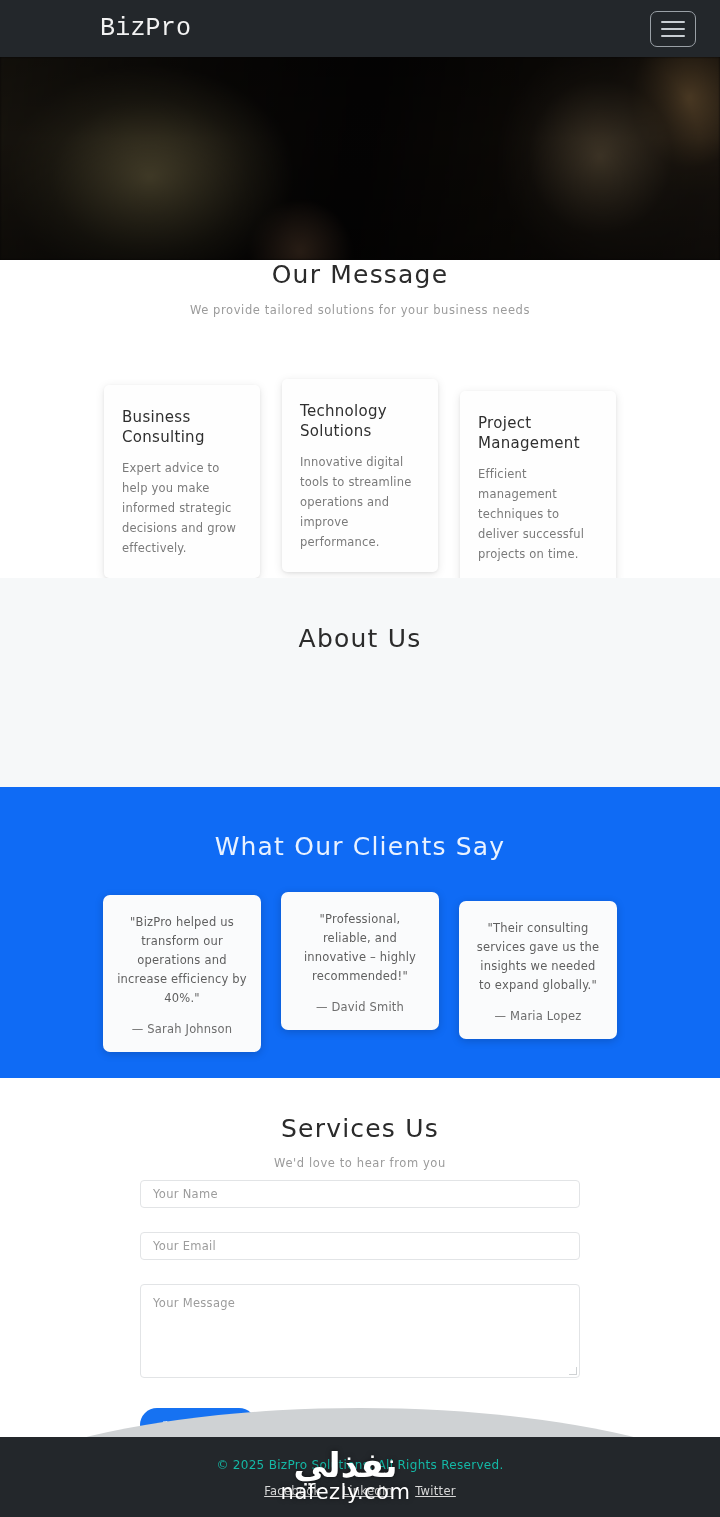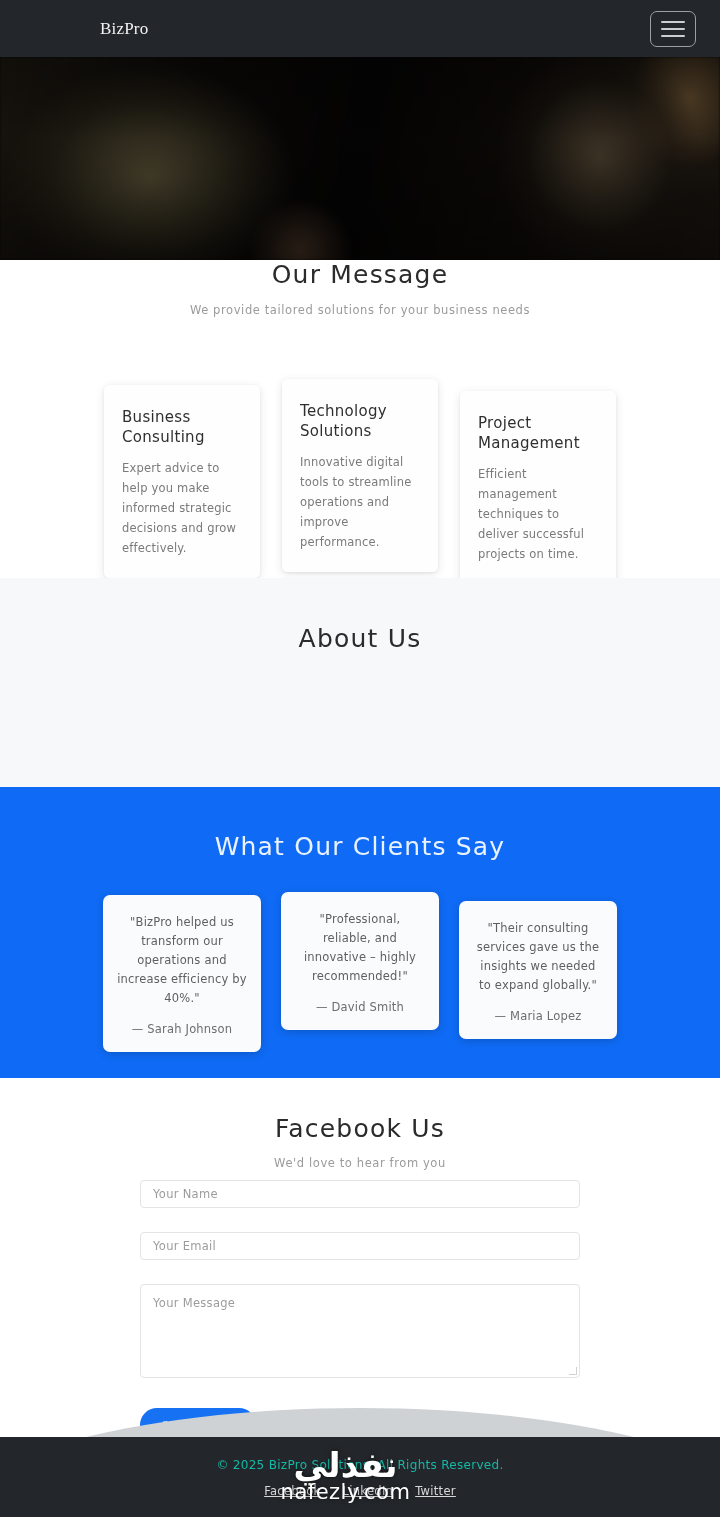--- a/index.html
+++ b/index.html
@@ -26,23 +26,23 @@
     height: 57px;
     background: #23272b;
     display: flex;
     align-items: center;
     justify-content: space-between;
     padding: 0 24px 0 100px;
     z-index: 30;
   }
   .brand {
     color: #f2f2f2;
-    font-size: 17px;
+    font-size: 25px;
     letter-spacing: .2px;
-    font-family: Liberation Serif, serif;
+    font-family: Liberation Mono, monospace;
   }
   .navtoggle {
     width: 46px;
     height: 36px;
     border: 1.5px solid #9aa0a6;
     border-radius: 7px;
     background: transparent;
     display: flex;
     flex-direction: column;
     align-items: center;
@@ -390,21 +390,21 @@
         <div class="author">— David Smith</div>
       </div>
       <div class="tcard t3">
         <div class="quote">"Their consulting services gave us the insights we needed to expand globally."</div>
         <div class="author">— Maria Lopez</div>
       </div>
     </div>
   </div>
 
   <div class="contact">
-    <h2 class="sec-title">Facebook Us</h2>
+    <h2 class="sec-title">Services Us</h2>
     <div class="sec-sub">We'd love to hear from you</div>
     <div class="form">
       <div class="field">Your Name</div>
       <div class="field">Your Email</div>
       <div class="textarea">
         <span>Your Message</span>
         <span class="grip"></span>
       </div>
       <button class="send-btn">Send Message</button>
     </div>

